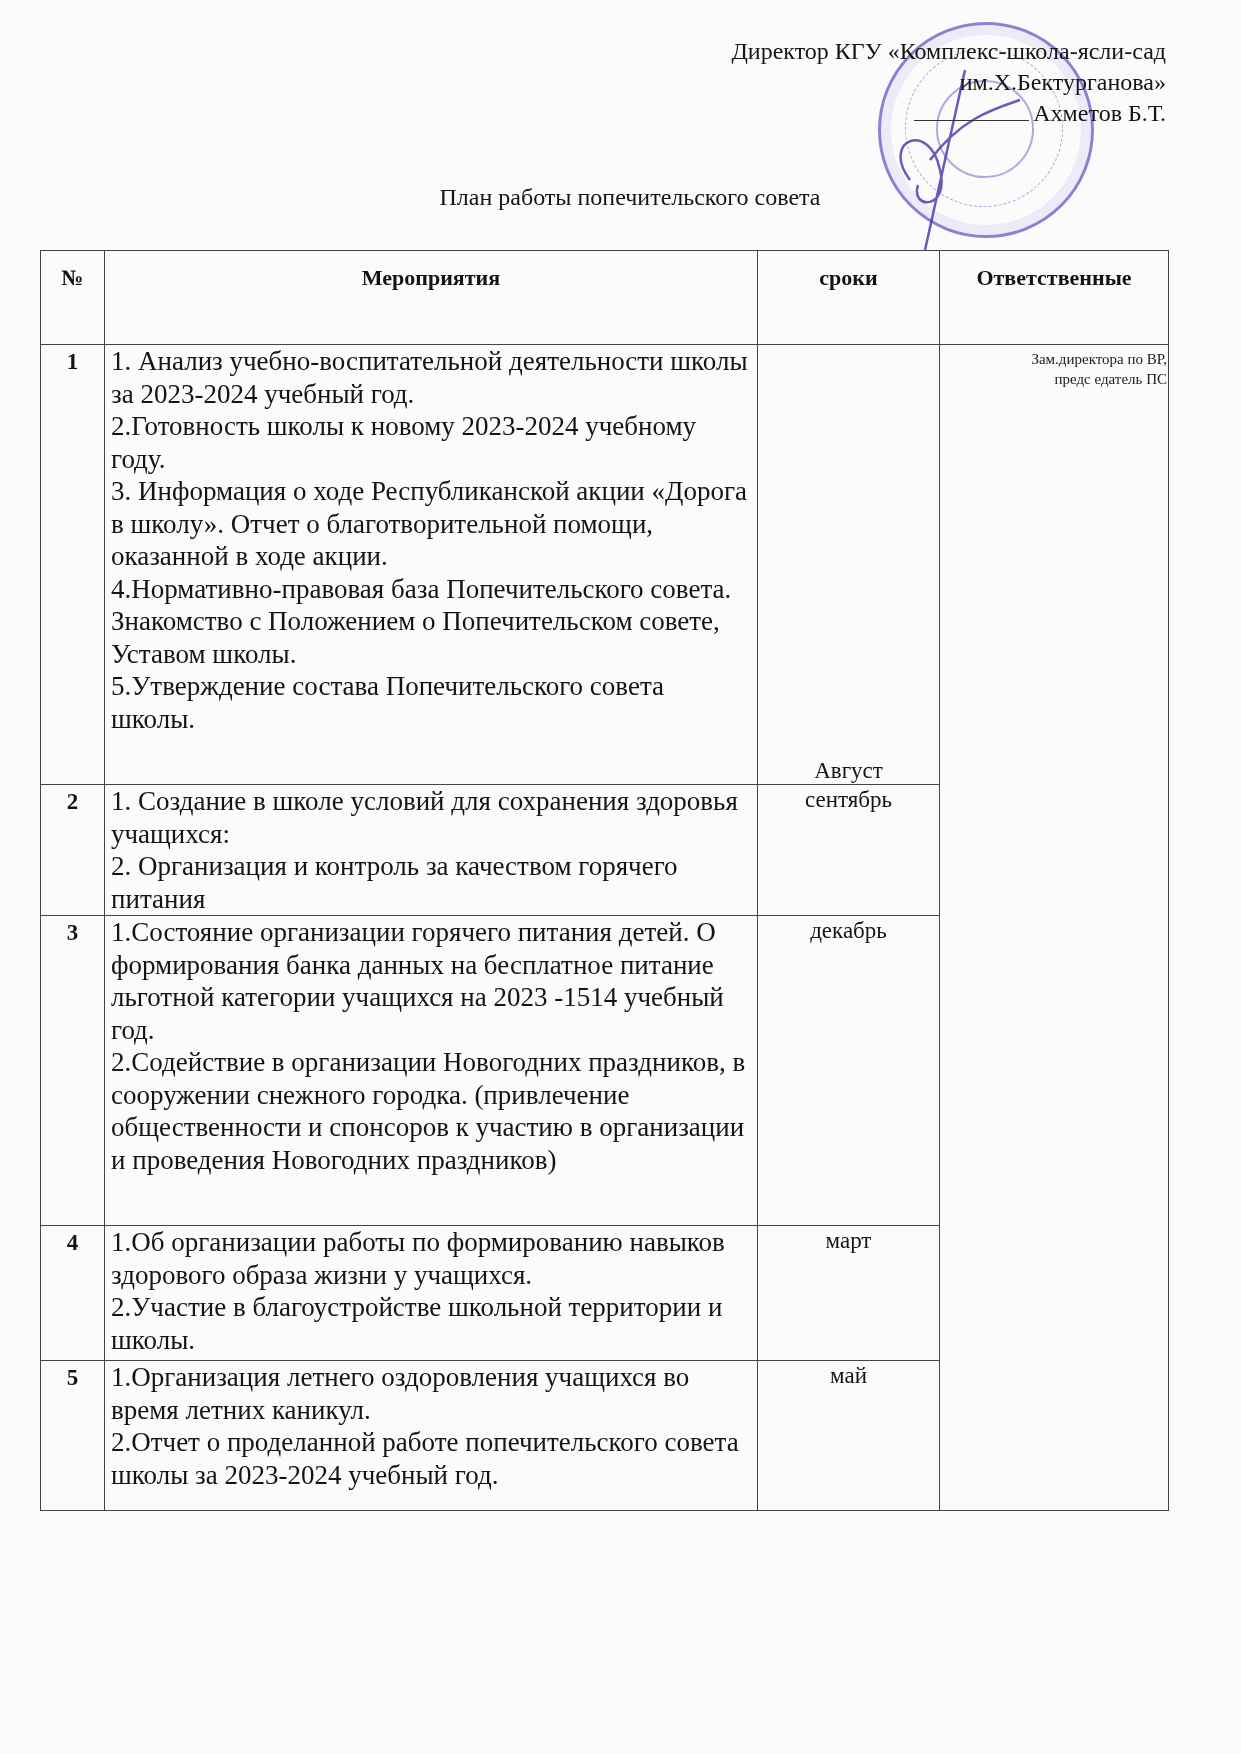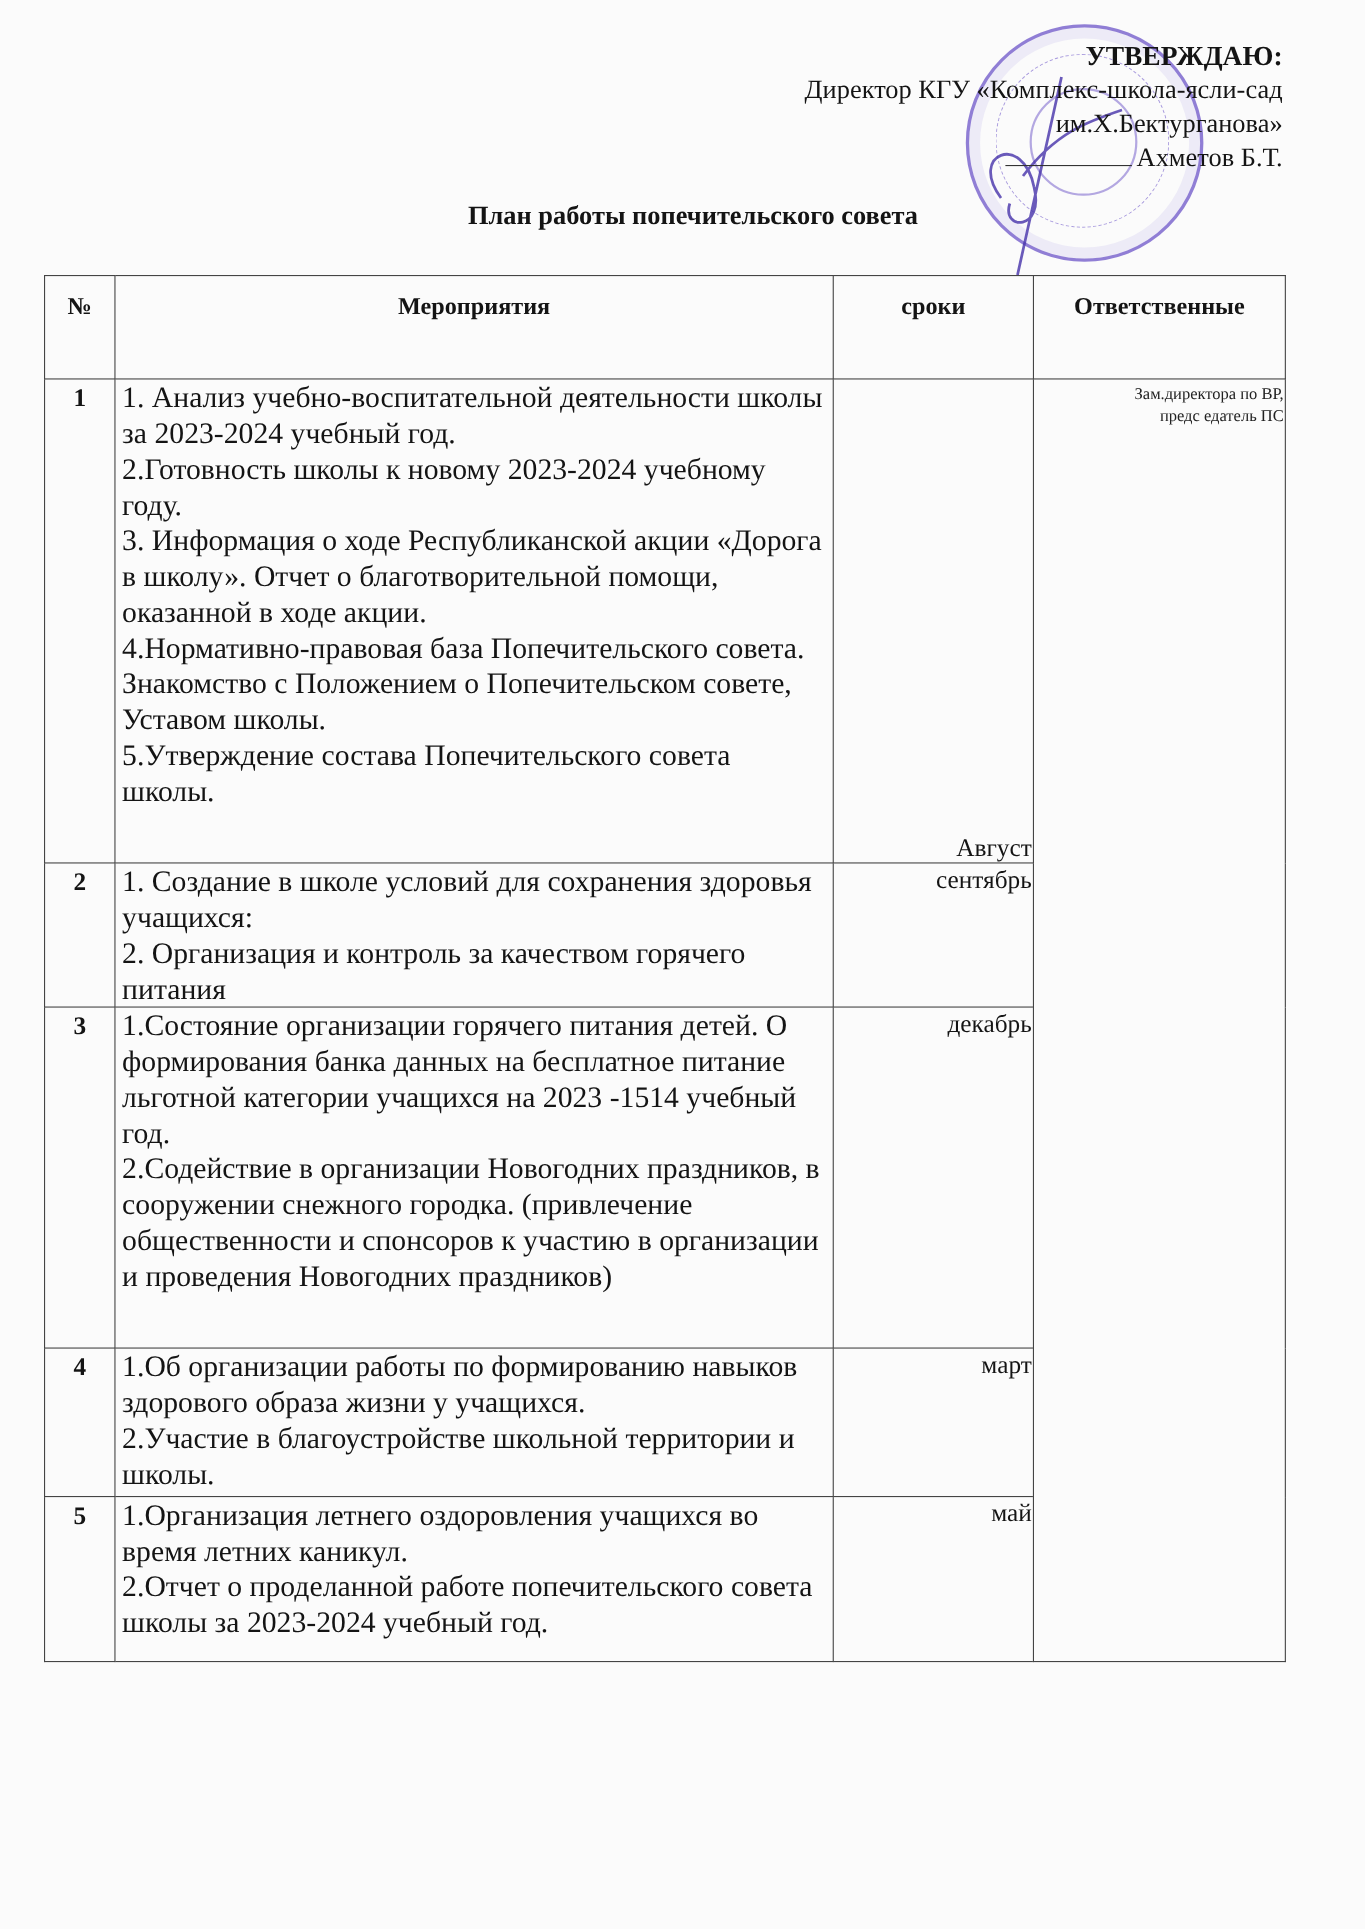--- a/index.html
+++ b/index.html
@@ -3,58 +3,57 @@
 <meta charset="utf-8">
 <style>
   html, body { margin: 0; padding: 0; }
   body {
     width: 1241px; height: 1754px; background: #fbfbfb; position: relative; overflow: hidden;
     font-family: "Liberation Serif", serif; color: #141414;
   }
   .approve { position: absolute; right: 75px; top: 36px; text-align: right; font-size: 24px; line-height: 31px; }
   .approve .head { font-weight: bold; font-size: 25px; }
   .approve .sign-line { display: inline-block; width: 115px; border-bottom: 1px solid #333; margin-right: 4px; height: 18px; vertical-align: baseline; }
-  .title { position: absolute; left: 360px; top: 182px; width: 540px; text-align: center; font-weight: bold; font-size: 24px; line-height: 30px; }
+  .title { position: absolute; left: 360px; top: 182px; width: 540px; text-align: center; font-weight: normal; font-size: 24px; line-height: 30px; }
   .stamp {
     position: absolute; left: 878px; top: 22px; width: 210px; height: 210px; border-radius: 50%;
     border: 3px solid rgba(108, 84, 200, 0.75); box-shadow: inset 0 0 0 10px rgba(140, 120, 220, 0.12);
   }
   .stamp .inner { position: absolute; left: 24px; top: 24px; width: 156px; height: 156px; border-radius: 50%; border: 1px dashed rgba(108, 84, 200, 0.55); }
   .stamp .core { position: absolute; left: 55px; top: 55px; width: 94px; height: 94px; border-radius: 50%; border: 2px solid rgba(108, 84, 200, 0.5); }
   .signature { position: absolute; left: 870px; top: 60px; width: 190px; height: 200px; }
 
   table.plan {
     position: absolute; left: 40px; top: 250px; width: 1128px; border-collapse: collapse; table-layout: fixed;
   }
   table.plan td, table.plan th { border: 1.5px solid #444; vertical-align: top; }
   table.plan th { font-weight: bold; font-size: 22px; height: 78px; text-align: center; padding-top: 14px; vertical-align: top; }
   .col-num { width: 64px; }
   .col-act { width: 653px; }
   .col-term { width: 182px; }
   .col-resp { width: 229px; }
   td.num { font-weight: bold; font-size: 23px; text-align: center; padding-top: 4px; }
   td.act { font-size: 27px; line-height: 32.5px; padding: 0 8px 0 6px; }
   td.act div { margin: 0; }
-  td.term { font-size: 23px; text-align: right; padding-top: 2px; }
+  td.term { font-size: 23px; text-align: center; padding-top: 2px; }
   td.term.bottom { vertical-align: bottom; padding-bottom: 0; }
   td.resp { font-size: 15px; text-align: right; line-height: 20px; padding-top: 4px; color: #222; }
 </style>
 </head>
 <body>
 
 <div class="stamp">
   <div class="inner"></div>
   <div class="core"></div>
 </div>
 <svg class="signature" viewBox="0 0 190 200">
   <path d="M95 10 L55 190 M40 120 C10 80 60 60 70 110 C80 150 40 150 48 125 M60 100 C90 60 120 50 150 40" fill="none" stroke="rgba(70,50,170,0.8)" stroke-width="2.5"></path>
 </svg>
 
 <div class="approve">
-  <div class="head">УТВЕРЖДАЮ:</div>
   <div>Директор КГУ «Комплекс-школа-ясли-сад</div>
   <div>им.Х.Бектурганова»</div>
   <div><span class="sign-line"></span><span>Ахметов Б.Т.</span></div>
 </div>
 
 <div class="title">
   <div>План работы попечительского совета</div>
 </div>
 
 <table class="plan">

